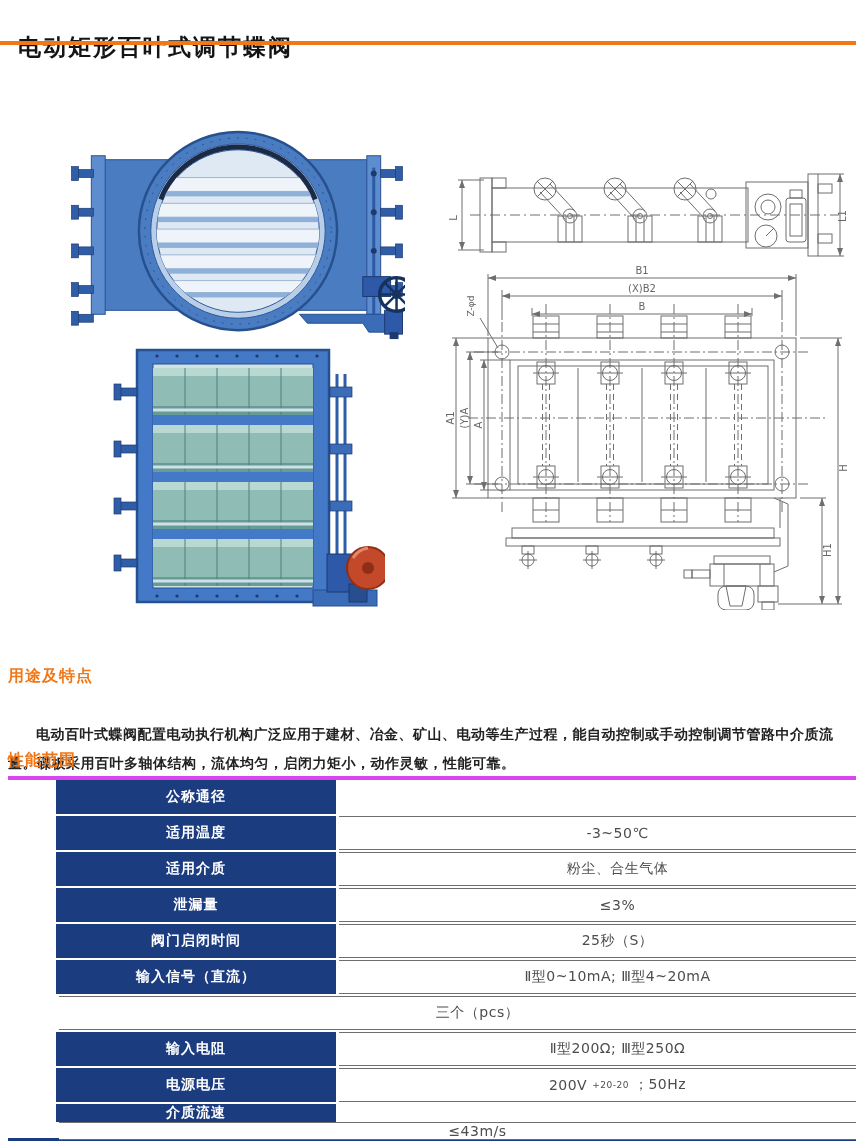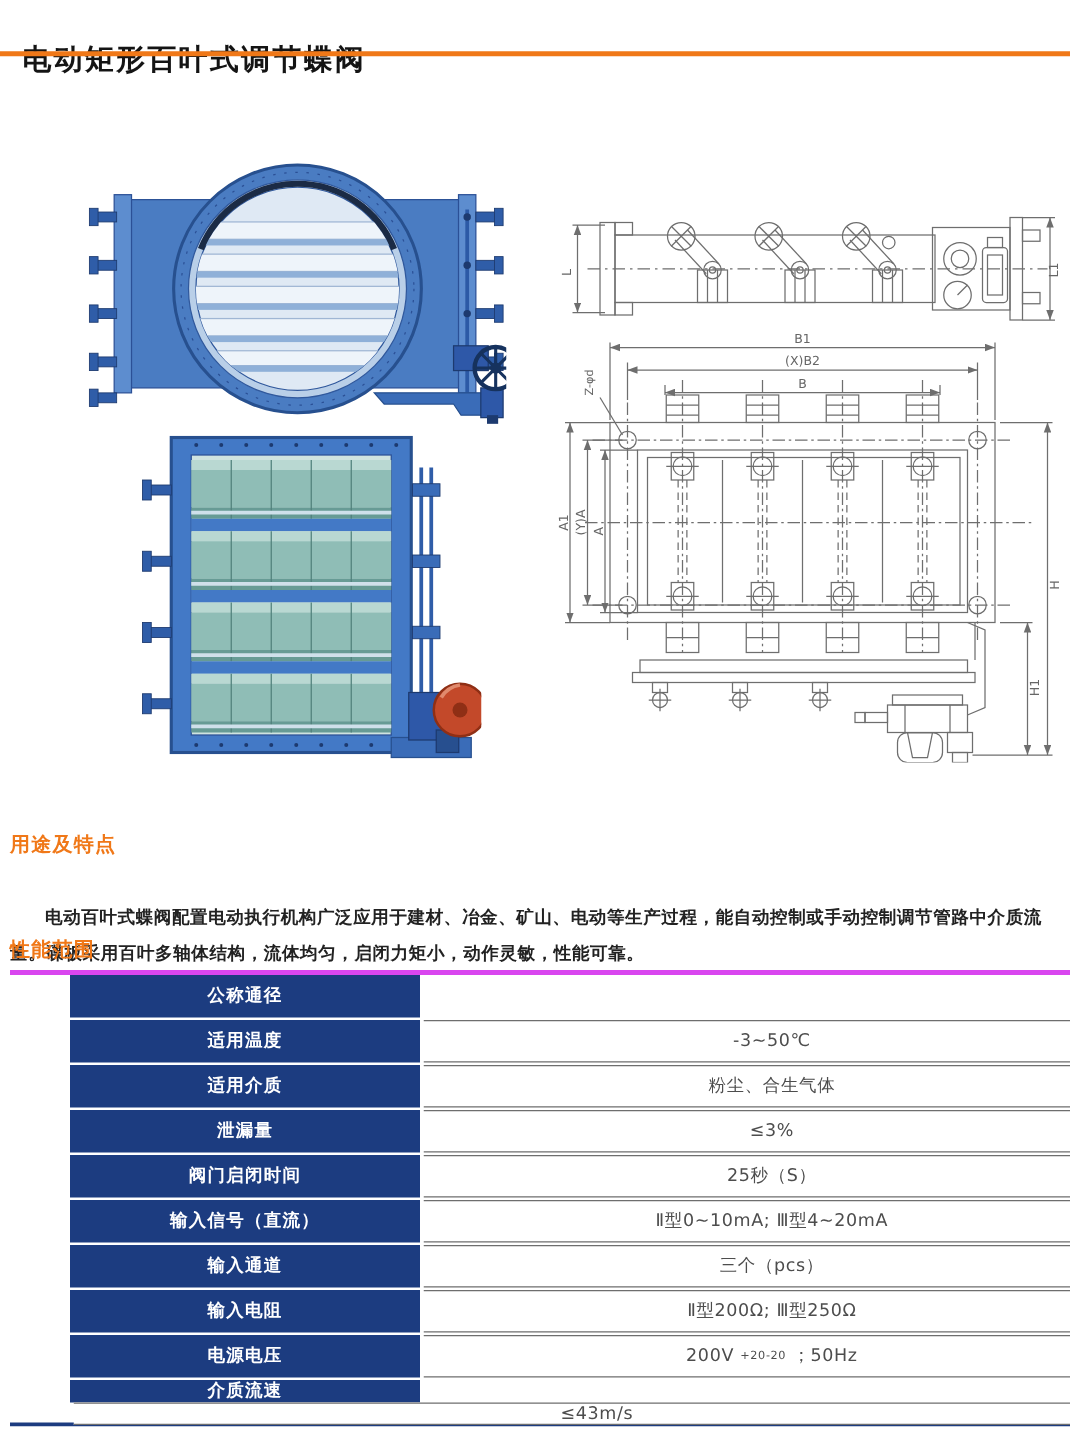--- a/index.html
+++ b/index.html
@@ -525,21 +525,20 @@
       </div>
       <div class="prow">
         <div class="plabel">阀门启闭时间</div>
         <div class="pvalue">25秒（S）</div>
       </div>
       <div class="prow">
         <div class="plabel">输入信号（直流）</div>
         <div class="pvalue">Ⅱ型0~10mA; Ⅲ型4~20mA</div>
       </div>
       <div class="prow">
-        <div class="plabel">输入通道</div>
         <div class="pvalue">三个（pcs）</div>
       </div>
       <div class="prow">
         <div class="plabel">输入电阻</div>
         <div class="pvalue">Ⅱ型200Ω; Ⅲ型250Ω</div>
       </div>
       <div class="prow">
         <div class="plabel">电源电压</div>
         <div class="pvalue">
           <span>200V</span>

